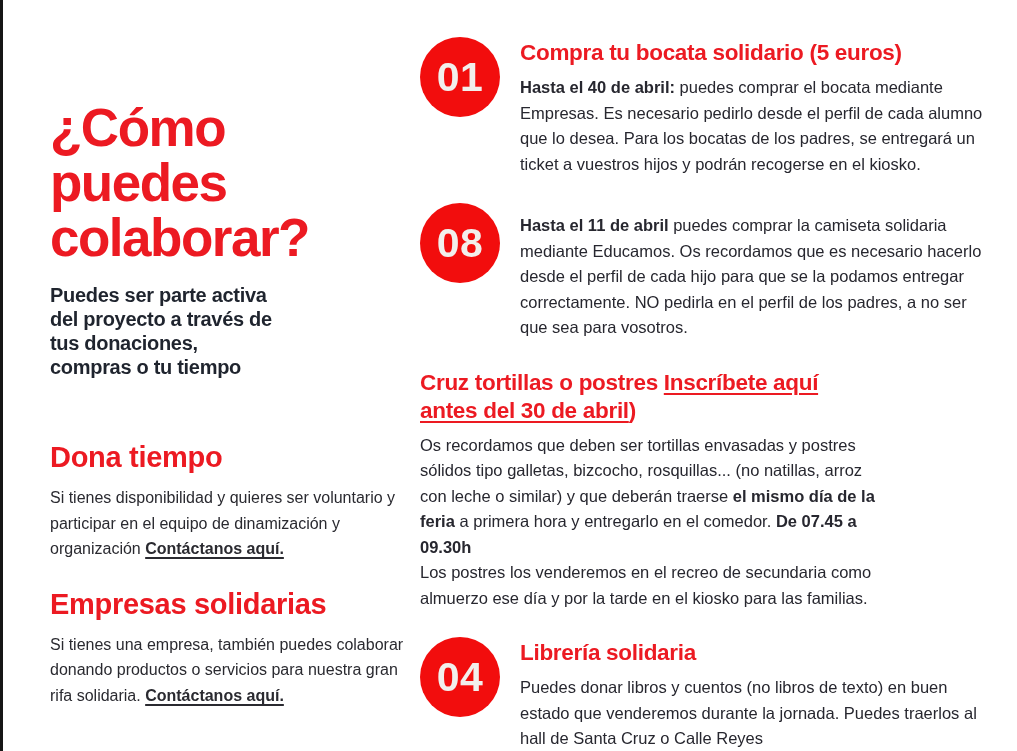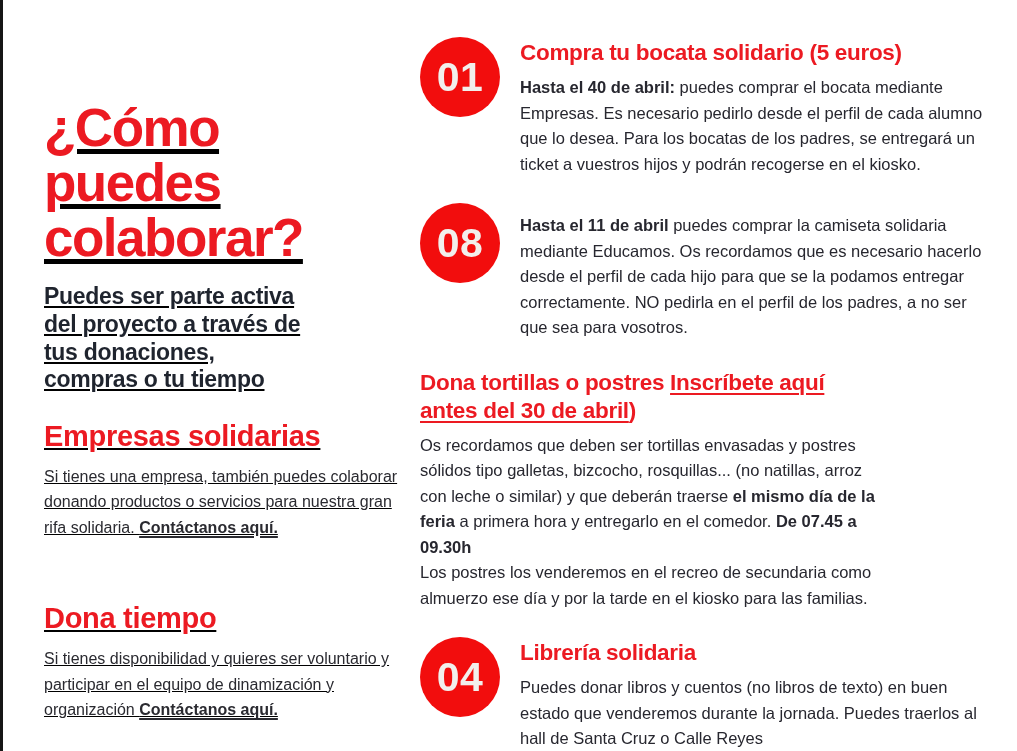--- a/index.html
+++ b/index.html
@@ -13,36 +13,35 @@
     background: #ffffff;
     border-left: 3px solid #161616;
     overflow: hidden;
   }
 
   .pre { white-space: pre-line; }
 
   
   .left-col {
     position: absolute;
-    left: 41px;
+    left: 47px;
     top: 100px;
     width: 372px;
-    text-decoration: underline;
   }
   .page-title {
     color: var(--red);
     font-size: 53px;
     line-height: 1.04;
     font-weight: bold;
     letter-spacing: -1.5px;
   }
   .page-subtitle {
     margin-top: 18px;
     color: #1f242e;
-    font-size: 23px;
+    font-size: 20px;
     line-height: 1.2;
     font-weight: bold;
     letter-spacing: -0.3px;
   }
   .left-section h2 {
     color: var(--red);
     font-size: 29px;
     line-height: 32px;
     font-weight: bold;
     letter-spacing: -0.3px;
@@ -111,28 +110,28 @@
 
   <div class="left-col" data-interactable="false">
     <h1 class="page-title pre" data-interactable="false">¿Cómo
 puedes
 colaborar?</h1>
     <p class="page-subtitle pre" data-interactable="false">Puedes ser parte activa
 del proyecto a través de
 tus donaciones,
 compras o tu tiempo</p>
 
+    <section class="left-section sec-dona" data-interactable="false">
+      <h2 data-interactable="false">Dona tiempo</h2>
+      <p class="sec-body pre" data-interactable="false"><span data-interactable="false">Si tienes disponibilidad y quieres ser voluntario y participar en el equipo de dinamización y organización </span><span class="b u" data-interactable="true">Contáctanos aquí.</span></p>
+    </section>
+
     <section class="left-section sec-empresa" data-interactable="false">
       <h2 data-interactable="false">Empresas solidarias</h2>
       <p class="sec-body pre" data-interactable="false"><span data-interactable="false">Si tienes una empresa, también puedes colaborar donando productos o servicios para nuestra gran rifa solidaria.  </span><span class="b u" data-interactable="true">Contáctanos aquí.</span></p>
-    </section>
-
-    <section class="left-section sec-dona" data-interactable="false">
-      <h2 data-interactable="false">Dona tiempo</h2>
-      <p class="sec-body pre" data-interactable="false"><span data-interactable="false">Si tienes disponibilidad y quieres ser voluntario y participar en el equipo de dinamización y organización </span><span class="b u" data-interactable="true">Contáctanos aquí.</span></p>
     </section>
   </div>
 
   <div class="right-col" data-interactable="false">
 
     <div class="item" data-interactable="false">
       <div class="num-badge" data-interactable="false">
         <span data-interactable="false">01</span>
       </div>
       <div class="item-content" data-interactable="false">
@@ -145,21 +144,21 @@
       <div class="num-badge" data-interactable="false">
         <span data-interactable="false">08</span>
       </div>
       <div class="item-content" data-interactable="false">
         <p class="item-body pre" data-interactable="false"><span class="b" data-interactable="false">Hasta el 11 de abril</span><span data-interactable="false"> puedes comprar la camiseta solidaria mediante Educamos.  Os recordamos que es necesario hacerlo desde el perfil de cada hijo para que se la podamos entregar correctamente. NO pedirla en el perfil de los padres, a no ser que sea para vosotros.</span></p>
       </div>
     </div>
 
     <div class="item" data-interactable="false">
       <div class="item-content" data-interactable="false">
-        <h3 class="item-title pre" data-interactable="false"><span data-interactable="false">Dona tortillas o postres </span><span class="u" data-interactable="true">Inscríbete aquí
+        <h3 class="item-title pre" data-interactable="false"><span data-interactable="false">Cruz tortillas o postres </span><span class="u" data-interactable="true">Inscríbete aquí
 antes del 30 de abril</span><span data-interactable="false">)</span></h3>
         <p class="item-body pre" data-interactable="false"><span data-interactable="false">Os recordamos que deben ser tortillas envasadas y postres sólidos tipo galletas, bizcocho, rosquillas... (no natillas, arroz con leche o similar) y que deberán traerse </span><span class="b" data-interactable="false">el mismo día de la feria</span><span data-interactable="false"> a primera hora y entregarlo en el comedor. </span><span class="b" data-interactable="false">De 07.45 a 09.30h</span><span data-interactable="false">
 Los postres los venderemos en el recreo de secundaria como almuerzo ese día y por la tarde en el kiosko para las familias.</span></p>
       </div>
     </div>
 
     <div class="item" data-interactable="false">
       <div class="num-badge" data-interactable="false">
         <span data-interactable="false">04</span>
       </div>

